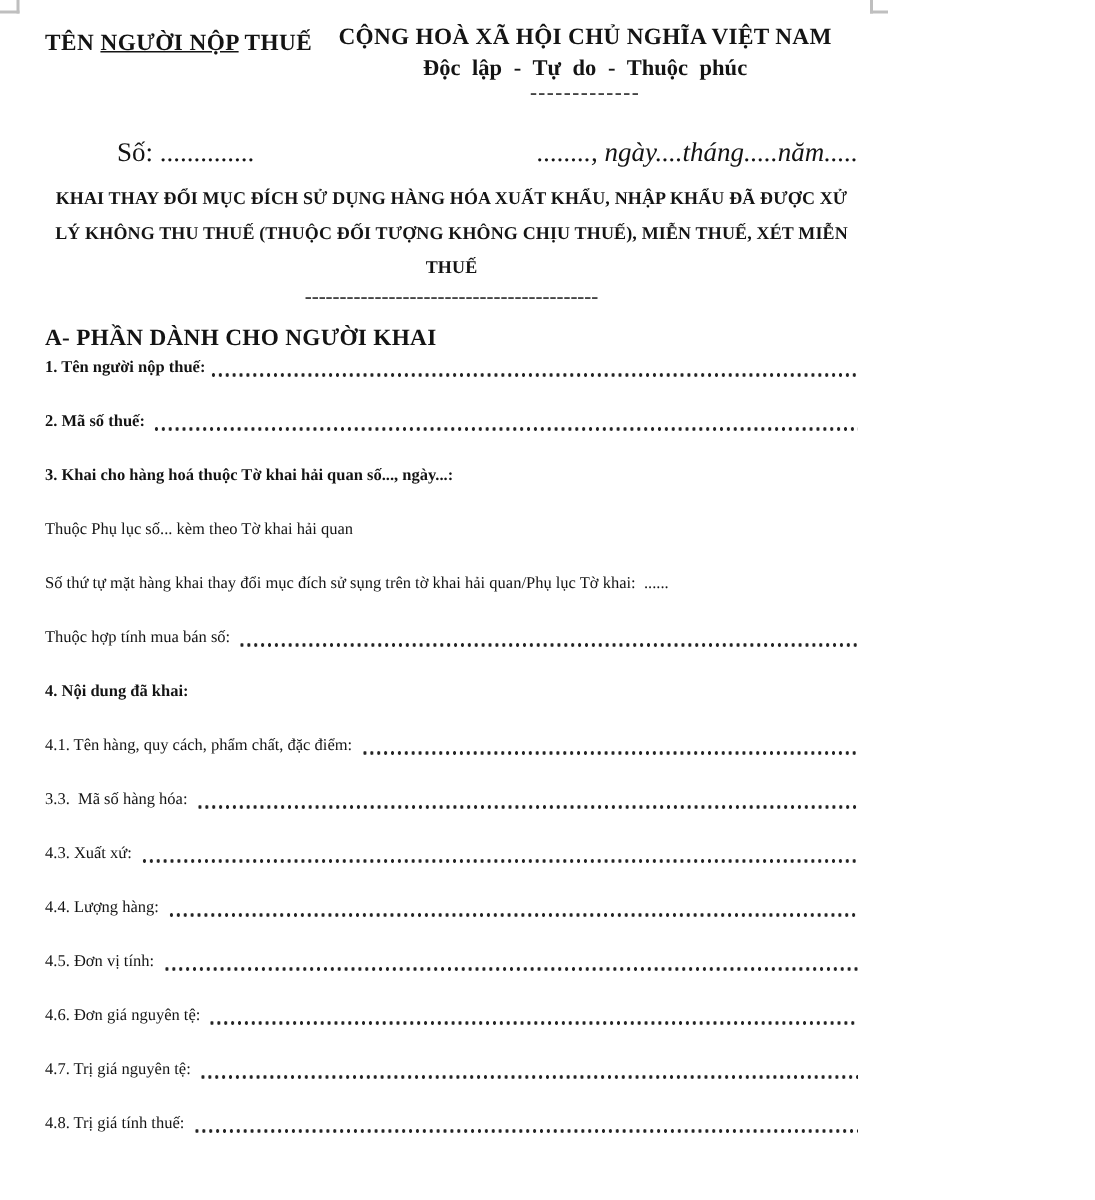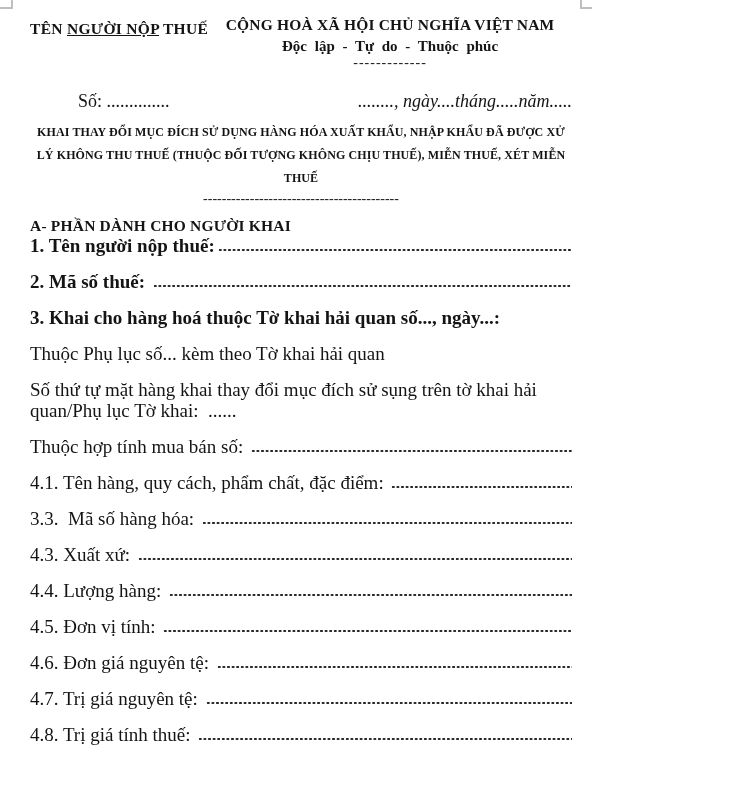--- a/index.html
+++ b/index.html
@@ -63,21 +63,21 @@
   .section-heading {
     font-weight: bold;
     font-size: 15.5px;
     margin-top: 10px;
     letter-spacing: 0.2px;
   }
 
   #form-lines .form-line {
     display: flex;
     align-items: baseline;
-    font-size: 19px;
+    font-size: 11px;
     line-height: 21px;
     margin-bottom: 15px;
   }
   .form-line .label { white-space: pre-wrap; }
   .form-line .label.bold { font-weight: bold; }
   .form-line .leader {
     flex: 1 1 auto;
     align-self: stretch;
     margin-left: 3px;
     background-image: radial-gradient(circle, #242424 1.02px, rgba(0,0,0,0) 1.35px);
@@ -128,20 +128,23 @@
         <span class="label">Thuộc Phụ lục số... kèm theo Tờ khai hải quan</span>
       </div>
       <div class="form-line">
         <span class="label">Số thứ tự mặt hàng khai thay đổi mục đích sử sụng trên tờ khai hải quan/Phụ lục Tờ khai:  ......</span>
       </div>
       <div class="form-line">
         <span class="label">Thuộc hợp tính mua bán số: </span>
         <span class="leader"></span>
       </div>
       <div class="form-line">
+        <span class="label bold">4. Nội dung đã khai:</span>
+      </div>
+      <div class="form-line">
         <span class="label">4.1. Tên hàng, quy cách, phẩm chất, đặc điểm: </span>
         <span class="leader"></span>
       </div>
       <div class="form-line">
         <span class="label">3.3.  Mã số hàng hóa: </span>
         <span class="leader"></span>
       </div>
       <div class="form-line">
         <span class="label">4.3. Xuất xứ: </span>
         <span class="leader"></span>

